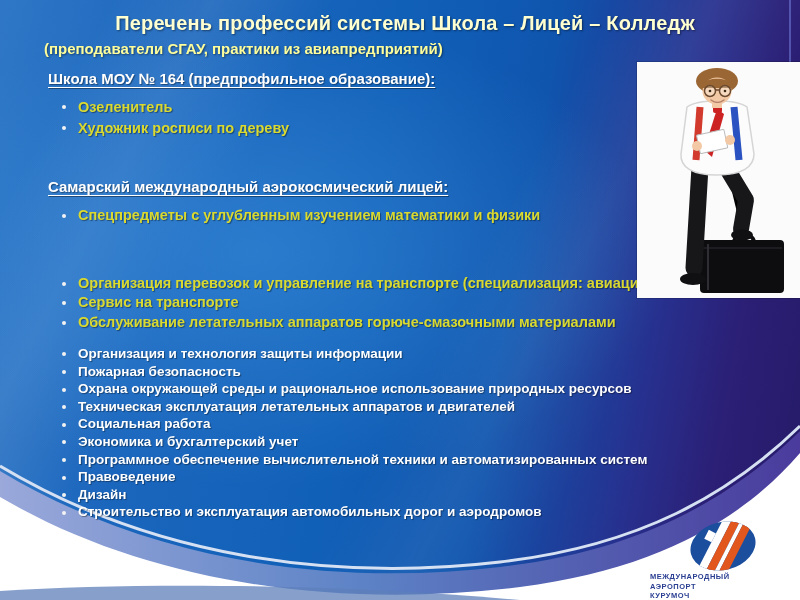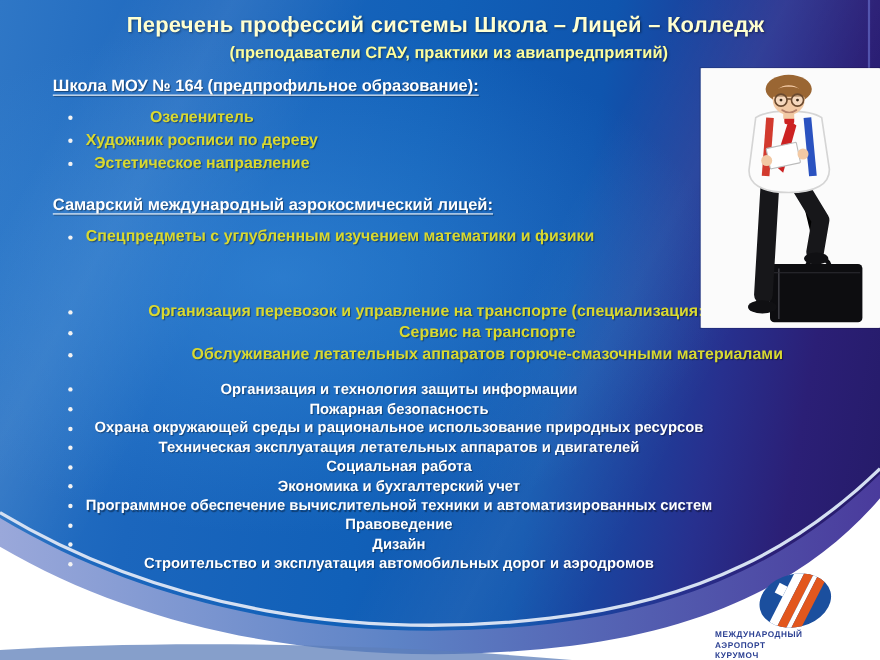--- a/index.html
+++ b/index.html
@@ -11,29 +11,29 @@
       linear-gradient(118deg, rgba(255,255,255,0) 10%, rgba(255,255,255,.09) 19%, rgba(255,255,255,0) 30%, rgba(255,255,255,0) 55%, rgba(255,255,255,.06) 64%, rgba(255,255,255,0) 74%),
       linear-gradient(100deg, #2f77c6 0%, #1b66bd 22%, #1160b8 45%, #0f55ae 62%, #27308e 79%, #2b1f76 88%, #241a66 100%);
   }
   .edge-highlight{position:absolute;right:9px;top:0;width:2px;height:64px;background:rgba(140,160,255,.40);}
   
   .curves{position:absolute;left:0;top:0;width:800px;height:600px;pointer-events:none;}
   
   .content{position:absolute;left:0;top:0;width:800px;height:600px;z-index:3;}
   .title{position:absolute;left:60px;top:12px;width:690px;text-align:center;
          font-size:20px;color:#ffffd0;letter-spacing:.2px;text-shadow:1px 1px 2px rgba(0,0,0,.45);}
-  .subtitle{position:absolute;left:63px;top:40px;width:690px;text-align:center;
+  .subtitle{position:absolute;left:44px;top:40px;width:690px;
          font-size:15px;color:#fdfd9c;text-shadow:1px 1px 2px rgba(0,0,0,.45);}
   .heading{position:absolute;left:48px;margin:0;font-size:15px;color:#ffffff;
          text-decoration:underline;text-underline-offset:3px;text-shadow:1px 1px 1px rgba(0,0,0,.4);}
   .h-school{top:70px;}
   .h-lyceum{top:178px;}
   .h-college{top:246px;}
   ul.blist{position:absolute;left:48px;margin:0;padding:0;list-style:none;}
-  ul.blist li{position:relative;padding-left:30px;text-shadow:1px 1px 1px rgba(0,0,0,.4);text-align:center;}
+  ul.blist li{position:relative;padding-left:30px;text-shadow:1px 1px 1px rgba(0,0,0,.4);}
   ul.blist li::before{content:"";position:absolute;left:14px;top:.55em;width:4px;height:4px;border-radius:50%;background:#f2f2f2;}
   ul.u-school{top:97px;}   .u-school li{line-height:21px;font-size:14.5px;color:#d9d930;}
   ul.u-lyceum{top:206px;}  .u-lyceum li{line-height:19px;font-size:14.5px;color:#d9d930;}
   ul.u-spec{top:274px;width:760px;} .u-spec li{line-height:19.3px;font-size:14.5px;color:#d9d930;white-space:nowrap;}
   ul.u-gen{top:345px;}     .u-gen li{line-height:17.6px;font-size:13.5px;color:#ffffff;}
   
   .photo{position:absolute;left:637px;top:62px;width:163px;height:236px;background:#fbfbfb;z-index:5;
          box-shadow:0 0 0 1px rgba(0,0,0,.15);}
   
   .logo{position:absolute;left:650px;top:520px;width:145px;height:78px;z-index:6;}
@@ -62,21 +62,20 @@
   </svg>
 
   <div class="content">
     <div class="title">Перечень профессий системы Школа – Лицей – Колледж</div>
     <div class="subtitle">(преподаватели СГАУ, практики из авиапредприятий)</div>
 
     <h2 class="heading h-school">Школа МОУ № 164 (предпрофильное образование):</h2>
     <ul class="blist u-school">
       <li>Озеленитель</li>
       <li>Художник росписи по дереву</li>
-      <li>Эстетическое направление</li>
     </ul>
 
     <h2 class="heading h-lyceum">Самарский международный аэрокосмический лицей:</h2>
     <ul class="blist u-lyceum">
       <li>Спецпредметы с углубленным изучением математики и физики</li>
     </ul>
 
     <ul class="blist u-spec">
       <li>Организация перевозок и управление на транспорте (специализация: авиационная б</li>
       <li>Сервис на транспорте</li>

